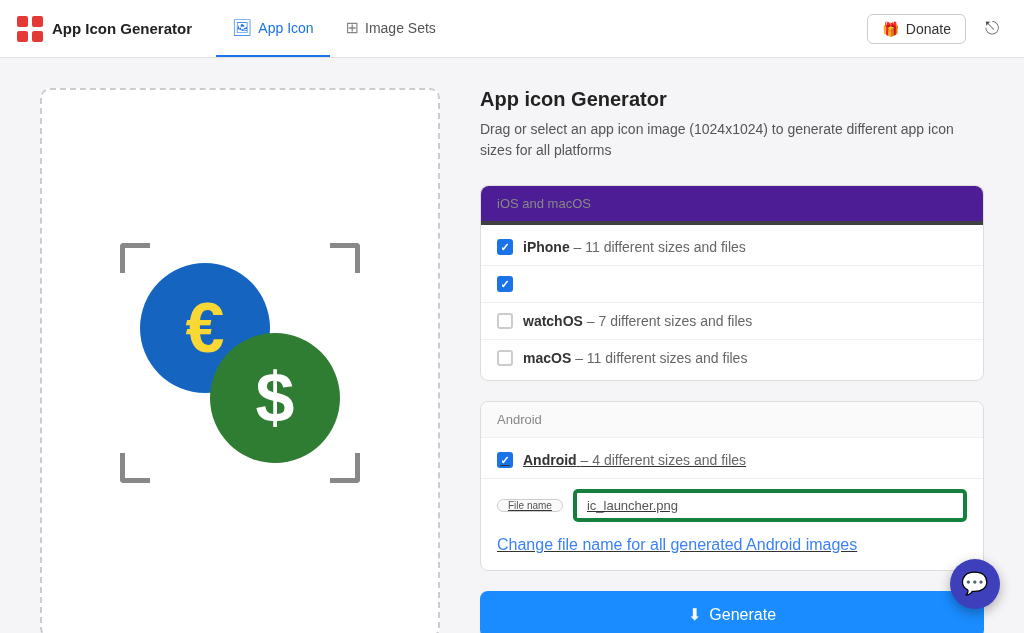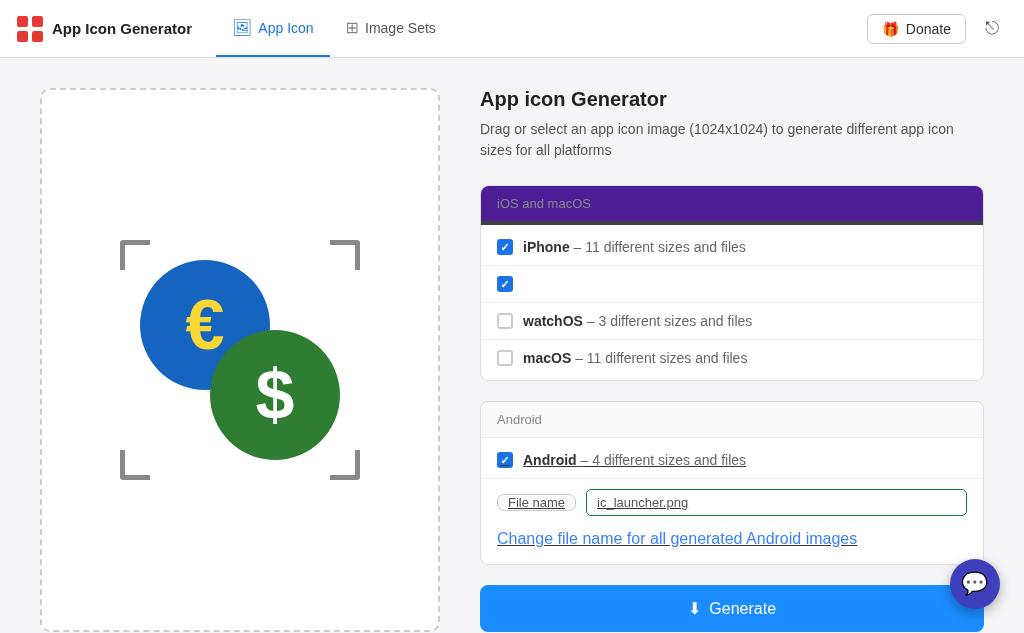--- a/index.html
+++ b/index.html
@@ -146,26 +146,26 @@
     .android-items { padding: 4px 0; text-decoration: underline; }
     .android-item {
       display: flex; align-items: center; gap: 10px;
       padding: 10px 16px; border-bottom: 1px solid #f0f0f0;
     }
     .filename-row {
       display: flex; align-items: center; gap: 10px;
       padding: 10px 16px;
     }
     .filename-label {
-      font-size: 13px; color: #555; border: 1px solid #ccc;
+      font-size: 10px; color: #555; border: 1px solid #ccc;
       border-radius: 7px; padding: 0 10px; background: #fafafa;
       white-space: nowrap;
     }
     .filename-input {
-      border: 1px solid #15803d; border-radius: 5px; padding: 5px 10px;
+      border: 4px solid #15803d; border-radius: 5px; padding: 5px 10px;
       font-size: 13px; color: #555; flex: 1; outline: none;
     }
     .filename-hint {
       padding: 4px 16px 12px; font-size: 16px; color: #3b82f6;
     }
 
     
     .generate-btn {
       width: 100%; padding: 14px;
       background: #1a8cff; border: none; border-radius: 8px;
@@ -254,21 +254,21 @@
         </div>
 
         <div class="section-item">
           <div class="checkbox-custom checked"></div>
         </div>
 
         <div class="section-item">
           <div class="checkbox-custom"></div>
           <span class="item-label">
             <strong>watchOS</strong>
-            <span class="desc"> – 3 different sizes and files</span>
+            <span class="desc"> – 7 different sizes and files</span>
           </span>
         </div>
 
         <div class="section-item">
           <div class="checkbox-custom"></div>
           <span class="item-label">
             <strong>macOS</strong>
             <span class="desc"> – 11 different sizes and files</span>
           </span>
         </div>

